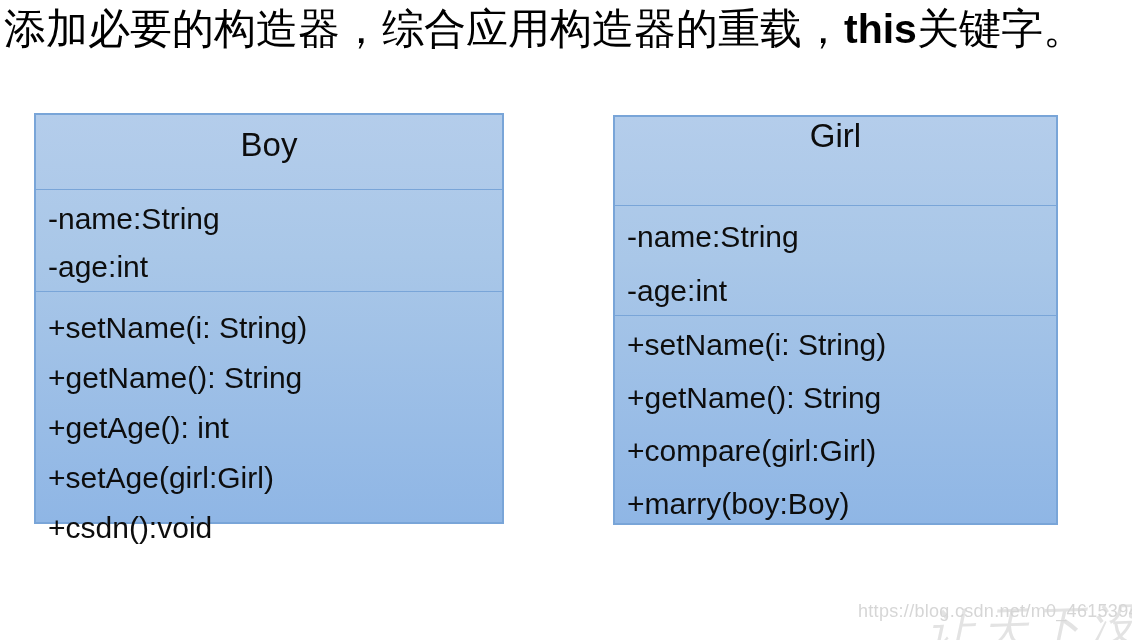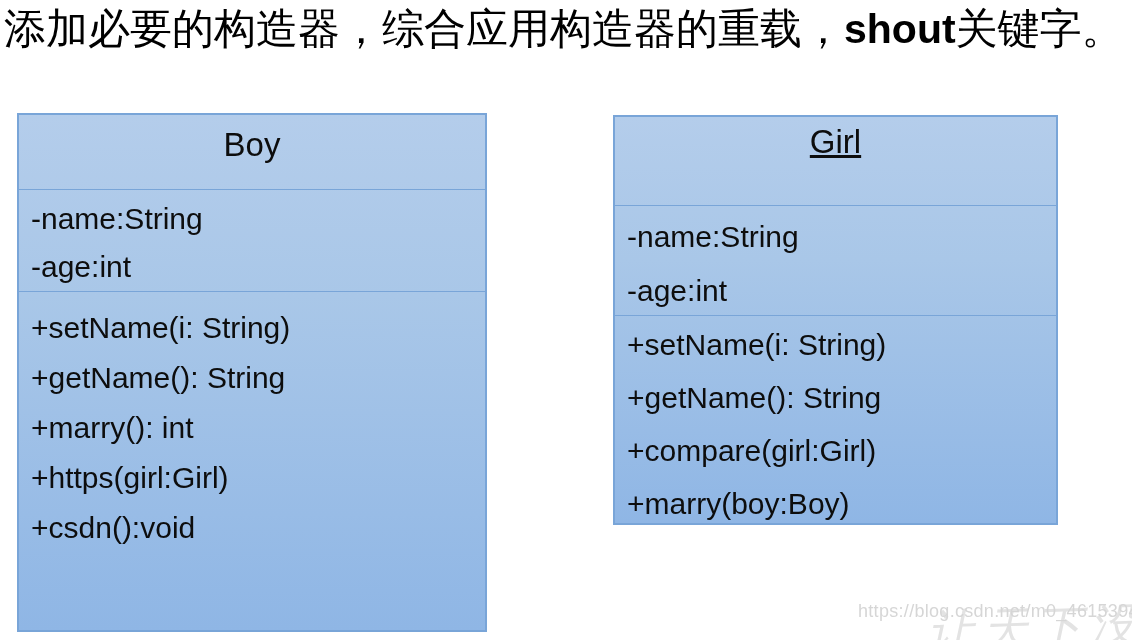--- a/index.html
+++ b/index.html
@@ -54,29 +54,29 @@
   }
   .uml-box .uml-attrs {
     border-bottom: 1px solid #79a5d8;
   }
   .uml-box .row {
     padding-left: 12px;
     font-size: 30px;
     white-space: nowrap;
   }
   
-  .boy { left: 17px; top: 113px; width: 470px; height: 519px; }
+  .boy { left: 34px; top: 113px; width: 470px; height: 411px; }
   .boy .uml-header { height: 75px; padding-top: 11px; }
   .boy .uml-attrs  { height: 102px; padding-top: 5px; }
   .boy .uml-attrs .row { line-height: 48px; }
   .boy .uml-methods { padding-top: 11px; }
   .boy .uml-methods .row { line-height: 50px; }
   
   .girl { left: 613px; top: 115px; width: 445px; height: 410px; }
-  .girl .uml-header { height: 89px; padding-top: 6px; text-decoration: underline; }
+  .girl .uml-header { height: 89px; padding-top: 0; }
   .girl .uml-attrs  { height: 110px; padding-top: 4px; }
   .girl .uml-attrs .row { line-height: 54px; }
   .girl .uml-methods { padding-top: 2px; }
   .girl .uml-methods .row { line-height: 53px; }
   
   .watermark-url {
     position: absolute;
     left: 858px;
     top: 601px;
     font-size: 18px;
@@ -95,35 +95,35 @@
     letter-spacing: 8px;
     white-space: nowrap;
     transform: rotate(-2deg);
   }
 </style>
 </head>
 <body>
 
 <div class="page">
 
-  <div class="page-title"><span>添加必要的构造器，综合应用构造器的重载，</span><span class="kw">shout</span><span>关键字。</span></div>
+  <div class="page-title"><span>添加必要的构造器，综合应用构造器的重载，</span><span class="kw">this</span><span>关键字。</span></div>
 
   <div class="uml-box boy">
     <div class="uml-header">
       <span>Boy</span>
     </div>
     <div class="uml-attrs">
       <div class="row">-name:String</div>
       <div class="row">-age:int</div>
     </div>
     <div class="uml-methods">
       <div class="row">+setName(i: String)</div>
       <div class="row">+getName(): String</div>
-      <div class="row">+marry(): int</div>
-      <div class="row">+https(girl:Girl)</div>
+      <div class="row">+getAge(): int</div>
+      <div class="row">+setAge(girl:Girl)</div>
       <div class="row">+csdn():void</div>
     </div>
   </div>
 
   <div class="uml-box girl">
     <div class="uml-header">
       <span>Girl</span>
     </div>
     <div class="uml-attrs">
       <div class="row">-name:String</div>

